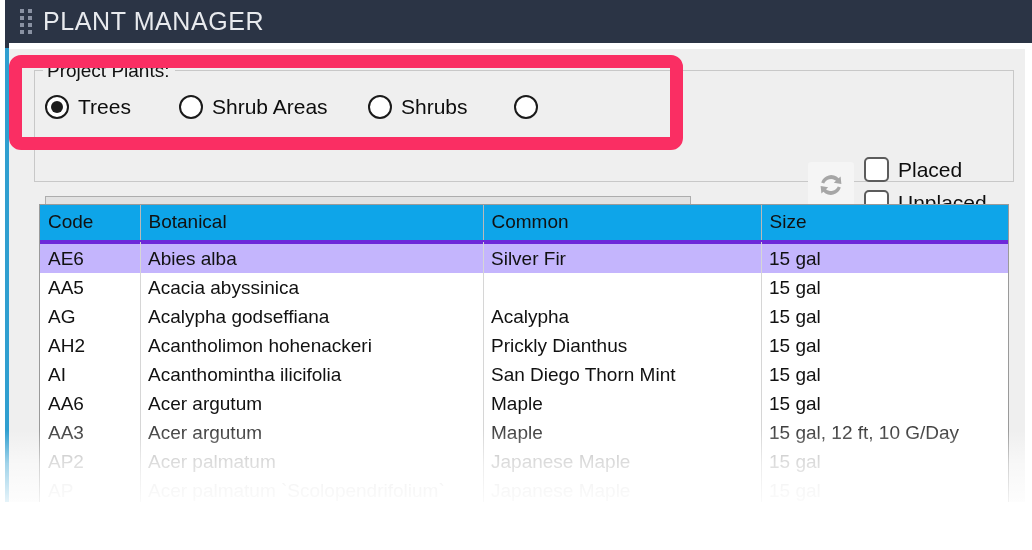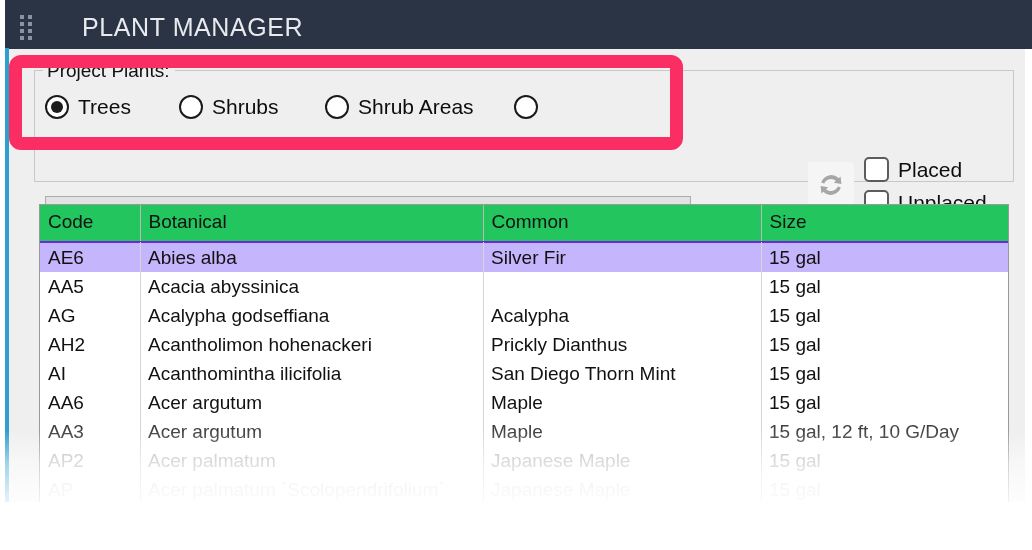--- a/index.html
+++ b/index.html
@@ -30,25 +30,24 @@
     left: 5px; top: 0;
     width: 4px; height: 550px;
     background: #2f9fd0;
   }
   .left-rail-line.dark { left: 5px; top: 0; height: 48px; background: #2b3446; }
 
   
   .titlebar {
     position: absolute;
     left: 9px; top: 0;
-    width: 1023px; height: 54px;
+    width: 1023px; height: 43px;
     background: #2b3445;
     display: flex;
     align-items: center;
-    gap: 39px;
   }
   .drag-dots {
     width: 16px; height: 28px;
     margin-left: 9px; margin-right: 9px;
     display: grid;
     grid-template-columns: 4px 4px;
     grid-template-rows: repeat(4, 4px);
     gap: 3px 4px;
     align-content: center;
     justify-content: center;
@@ -228,22 +227,22 @@
   table.grid col.c-com  { width: 278px; }
   table.grid col.c-siz  { width: 247px; }
 
   table.grid th {
     text-align: left;
     font-weight: 400;
     font-size: 19px;
     color: #111111;
     padding: 4px 0 6px 8px;
     border-right: 1px solid #b9b9b9;
-    border-bottom: 2px solid #6d28d9;
-    background: #22c55e;
+    border-bottom: 4px solid #6d28d9;
+    background: #0ea5e9;
     height: 37px;
     vertical-align: middle;
   }
   table.grid th:last-child { border-right: none; }
 
   table.grid td {
     font-size: 19px;
     color: #111111;
     padding: 0 0 0 8px;
     height: 29px;
@@ -320,27 +319,27 @@
   <div class="panel">
 
     <div class="groupbox"></div>
     <div class="groupbox-title">Project Plants:</div>
 
     <div class="radio-row">
       <div class="radio-item" style="width:134px">
         <span class="radio-mark on"></span>
         <span class="radio-label">Trees</span>
       </div>
+      <div class="radio-item" style="width:189px">
+        <span class="radio-mark"></span>
+        <span class="radio-label">Shrub Areas</span>
+      </div>
       <div class="radio-item" style="width:146px">
         <span class="radio-mark"></span>
         <span class="radio-label">Shrubs</span>
-      </div>
-      <div class="radio-item" style="width:189px">
-        <span class="radio-mark"></span>
-        <span class="radio-label">Shrub Areas</span>
       </div>
       <div class="radio-item">
         <span class="radio-mark"></span>
       </div>
     </div>
 
     <button class="refresh-btn">
       <svg width="32" height="32" viewBox="0 0 32 32">
         <path d="M6.2 13.4 A10.4 10.4 0 0 1 23.6 9.3 L25.6 7.4 L26.4 15.1 L18.8 13.8 L21.0 11.8 A7.4 7.4 0 0 0 9.2 14.6 Z" fill="#a6a6a6"></path>
         <path d="M25.8 18.6 A10.4 10.4 0 0 1 8.4 22.7 L6.4 24.6 L5.6 16.9 L13.2 18.2 L11.0 20.2 A7.4 7.4 0 0 0 22.8 17.4 Z" fill="#a6a6a6"></path>

